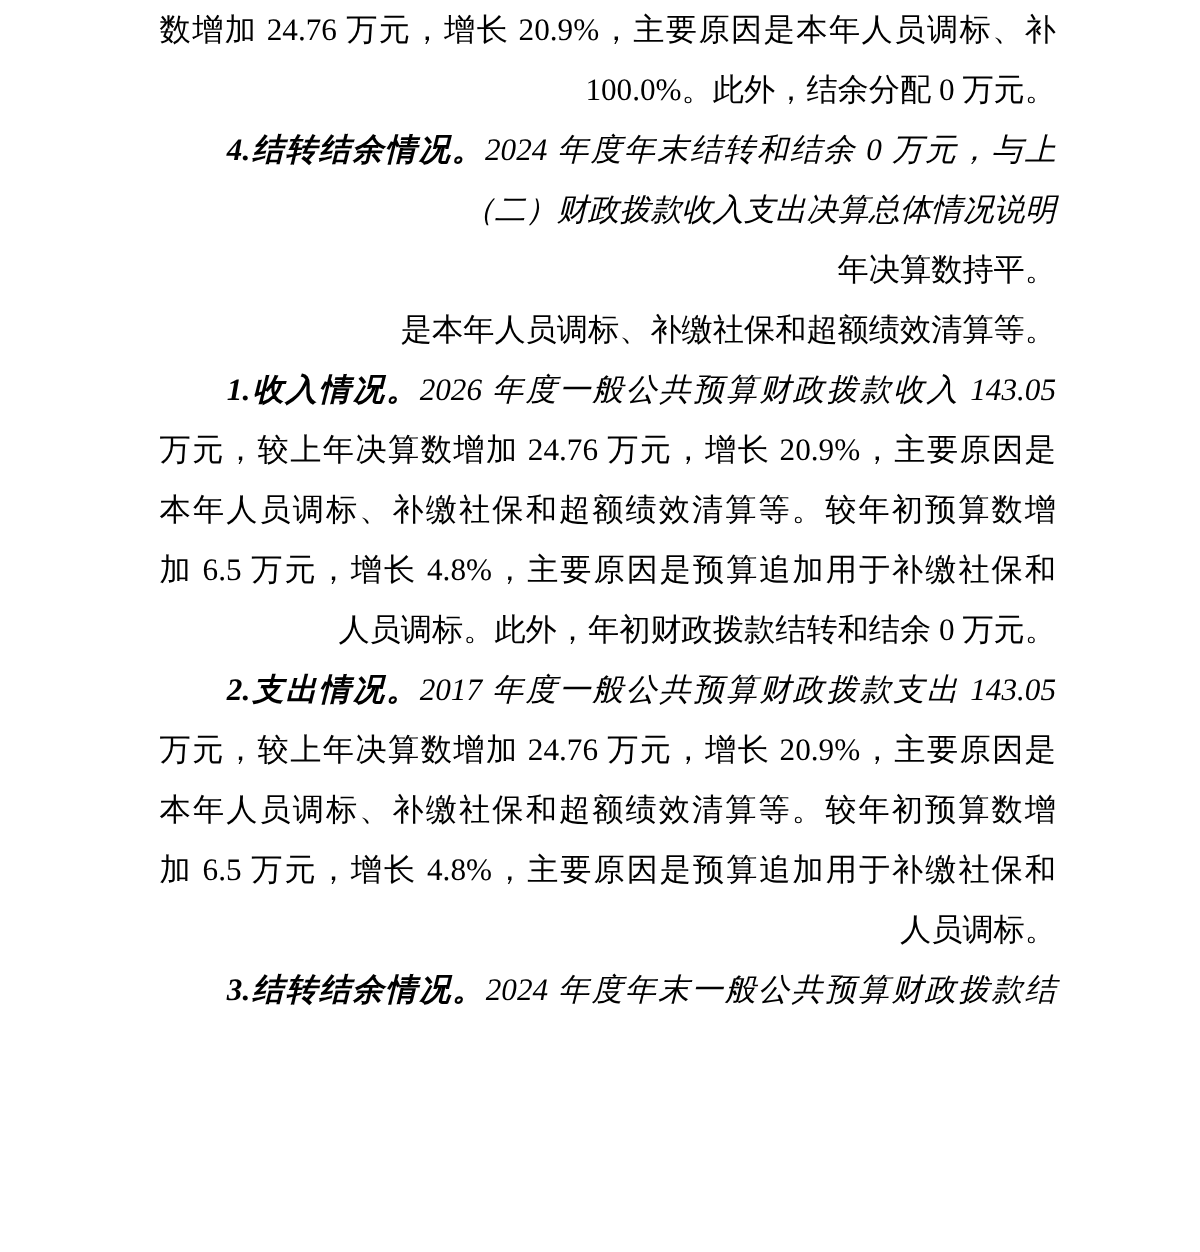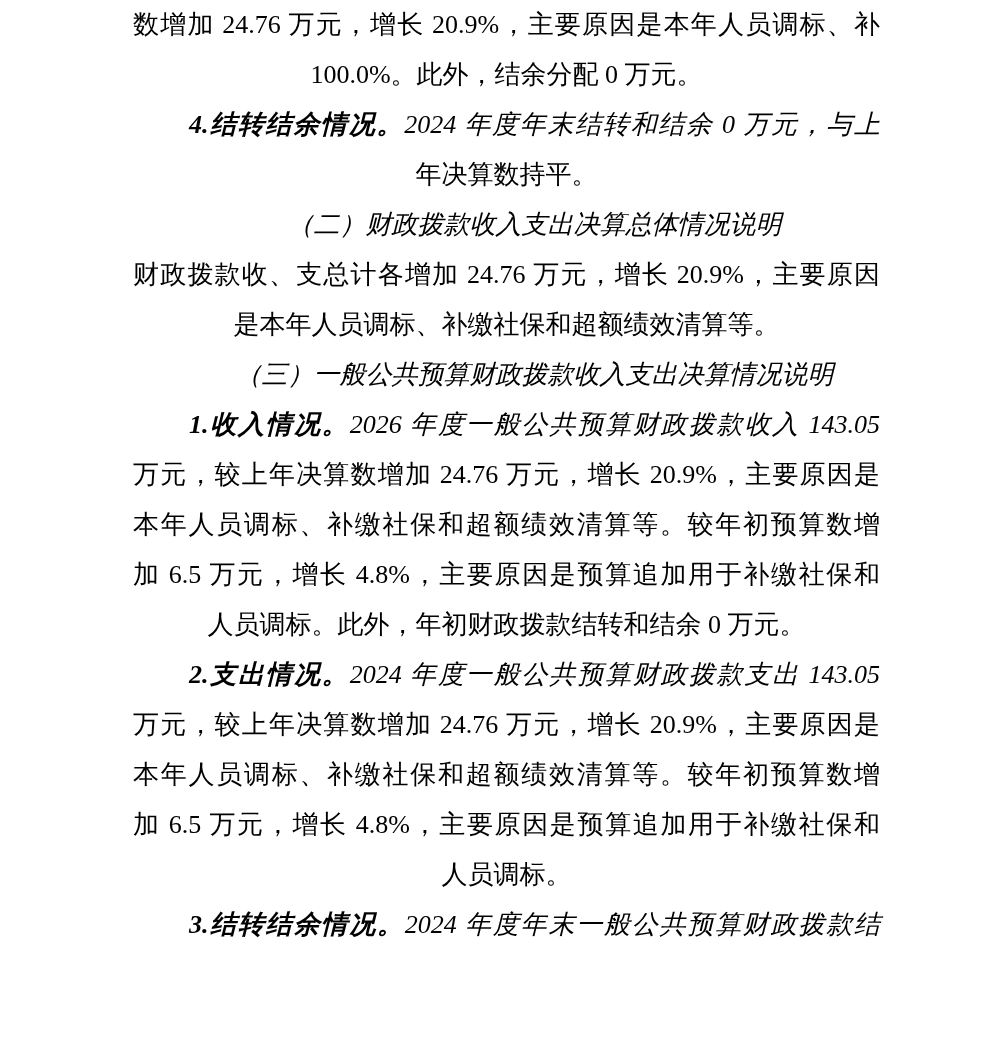--- a/index.html
+++ b/index.html
@@ -27,21 +27,21 @@
     width: 747px;
     font-family: "Liberation Serif", "DejaVu Serif", serif;
     font-size: 26px;
     color: #000000;
     letter-spacing: 0;
   }
   .line {
     height: 50px;
     line-height: 50px;
     white-space: nowrap;
-    text-align: center;
+    text-align: right;
   }
   .line.jfull {
     text-align: justify;
     text-align-last: justify;
     text-justify: inter-character;
   }
   .line.indent {
     padding-left: 56px;
     font-style: italic;
   }
@@ -49,30 +49,28 @@
   .seg.b { font-weight: bold; }
 </style>
 </head>
 <body>
 
 <div class="page">
   <div class="doc">
       <div class="line jfull"><span class="seg">数增加 24.76 万元，增长 20.9%，主要原因是本年人员调标、补</span></div>
       <div class="line"><span class="seg">100.0%。此外，结余分配 0 万元。</span></div>
       <div class="line jfull indent"><span class="seg b">4.结转结余情况。</span><span class="seg">2024 年度年末结转和结余 0 万元，与上</span></div>
+      <div class="line indent"><span class="seg">（二）财政拨款收入支出决算总体情况说明</span></div>
       <div class="line"><span class="seg">年决算数持平。</span></div>
-      <div class="line indent"><span class="seg">（二）财政拨款收入支出决算总体情况说明</span></div>
-      <div class="line jfull"><span class="seg">财政拨款收、支总计各增加 24.76 万元，增长 20.9%，主要原因</span></div>
       <div class="line"><span class="seg">是本年人员调标、补缴社保和超额绩效清算等。</span></div>
-      <div class="line indent"><span class="seg">（三）一般公共预算财政拨款收入支出决算情况说明</span></div>
       <div class="line jfull indent"><span class="seg b">1.收入情况。</span><span class="seg">2026 年度一般公共预算财政拨款收入 143.05</span></div>
       <div class="line jfull"><span class="seg">万元，较上年决算数增加 24.76 万元，增长 20.9%，主要原因是</span></div>
       <div class="line jfull"><span class="seg">本年人员调标、补缴社保和超额绩效清算等。较年初预算数增</span></div>
       <div class="line jfull"><span class="seg">加 6.5 万元，增长 4.8%，主要原因是预算追加用于补缴社保和</span></div>
       <div class="line"><span class="seg">人员调标。此外，年初财政拨款结转和结余 0 万元。</span></div>
-      <div class="line jfull indent"><span class="seg b">2.支出情况。</span><span class="seg">2024 年度一般公共预算财政拨款支出 143.05</span></div>
+      <div class="line jfull indent"><span class="seg b">2.支出情况。</span><span class="seg">2017 年度一般公共预算财政拨款支出 143.05</span></div>
       <div class="line jfull"><span class="seg">万元，较上年决算数增加 24.76 万元，增长 20.9%，主要原因是</span></div>
       <div class="line jfull"><span class="seg">本年人员调标、补缴社保和超额绩效清算等。较年初预算数增</span></div>
       <div class="line jfull"><span class="seg">加 6.5 万元，增长 4.8%，主要原因是预算追加用于补缴社保和</span></div>
       <div class="line"><span class="seg">人员调标。</span></div>
       <div class="line jfull indent"><span class="seg b">3.结转结余情况。</span><span class="seg">2024 年度年末一般公共预算财政拨款结</span></div>
     </div>
 </div>
 
 </body></html>

